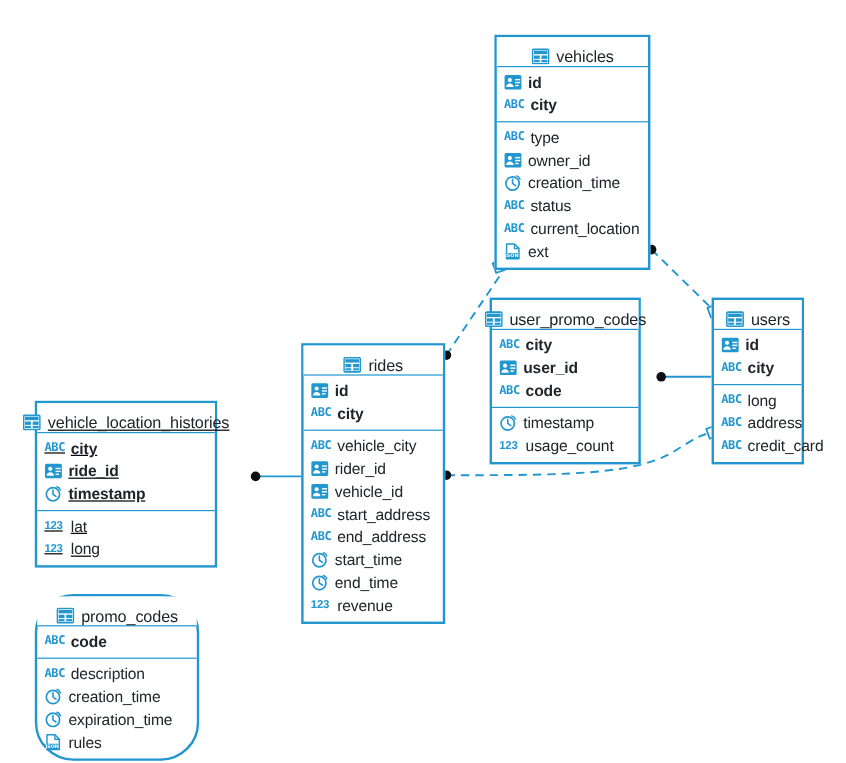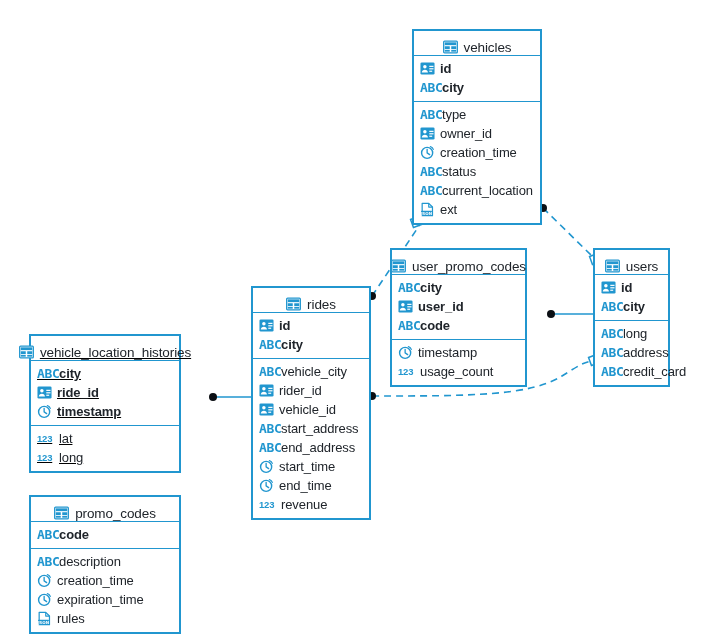--- a/index.html
+++ b/index.html
@@ -89,21 +89,21 @@
     flex: 0 0 auto;
     width: 15px;
     height: 15px;
     display: inline-block;
     position: relative;
   }
   .ico svg { display: block; }
 
   .abc-ico {
     font-family: "DejaVu Sans Mono", monospace;
-    font-size: 13px;
+    font-size: 10px;
     font-weight: bold;
     color: #2196cf;
     line-height: 15px;
     letter-spacing: -0.3px;
     width: 17px;
   }
   .num-ico {
     font-family: "Liberation Sans", sans-serif;
     font-size: 9.5px;
     font-weight: bold;
@@ -219,21 +219,21 @@
               <path d="M2.3 1.4 h7.0 l4.0 3.9 v9.3 h-11.0 z" fill="#ffffff" stroke="#2196cf" stroke-width="1.3" stroke-linejoin="round"></path>
               <path d="M9.3 1.4 v4.0 h4.0" fill="none" stroke="#2196cf" stroke-width="1.2" stroke-linejoin="round"></path>
               <rect x="1.1" y="9.4" width="11.6" height="5.0" rx="0.6" fill="#2196cf"></rect>
               <text x="6.9" y="13.4" font-family="DejaVu Sans, sans-serif" font-size="4.3" font-weight="bold" fill="#ffffff" text-anchor="middle">JSON</text>
             </svg>
           </span>
           <span class="field-name">ext</span>
         </div>
       </div>
     </div>
-    <div class="table-node" style="left: 390px; top: 248px; width: 137px;">
+    <div class="table-node" style="left: 408px; top: 248px; width: 126px;">
       <div class="table-header">
         <span class="ico">
           <svg width="15" height="14" viewBox="0 0 16 15">
             <rect x="0.7" y="1.2" width="14.6" height="12.6" rx="1" fill="#ffffff" stroke="#2196cf" stroke-width="1.4"></rect>
             <rect x="1.9" y="2.5" width="12.2" height="3.0" fill="#2196cf"></rect>
             <rect x="1.9" y="6.7" width="5.3" height="3.0" fill="#2196cf"></rect>
             <rect x="8.8" y="6.7" width="5.3" height="3.0" fill="#2196cf"></rect>
             <rect x="1.9" y="10.6" width="5.3" height="1.9" fill="#2196cf"></rect>
             <rect x="8.8" y="10.6" width="5.3" height="1.9" fill="#2196cf"></rect>
           </svg>
@@ -473,21 +473,21 @@
         <div class="field-row">
           <span class="ico num-ico">123</span>
           <span class="field-name">lat</span>
         </div>
         <div class="field-row">
           <span class="ico num-ico">123</span>
           <span class="field-name">long</span>
         </div>
       </div>
     </div>
-    <div class="table-node" style="left: 29px; top: 495px; width: 152px;">
+    <div class="table-node" style="left: 29px; top: 495px; width: 137px; border-radius: 32px;">
       <div class="table-header">
         <span class="ico">
           <svg width="15" height="14" viewBox="0 0 16 15">
             <rect x="0.7" y="1.2" width="14.6" height="12.6" rx="1" fill="#ffffff" stroke="#2196cf" stroke-width="1.4"></rect>
             <rect x="1.9" y="2.5" width="12.2" height="3.0" fill="#2196cf"></rect>
             <rect x="1.9" y="6.7" width="5.3" height="3.0" fill="#2196cf"></rect>
             <rect x="8.8" y="6.7" width="5.3" height="3.0" fill="#2196cf"></rect>
             <rect x="1.9" y="10.6" width="5.3" height="1.9" fill="#2196cf"></rect>
             <rect x="8.8" y="10.6" width="5.3" height="1.9" fill="#2196cf"></rect>
           </svg>

